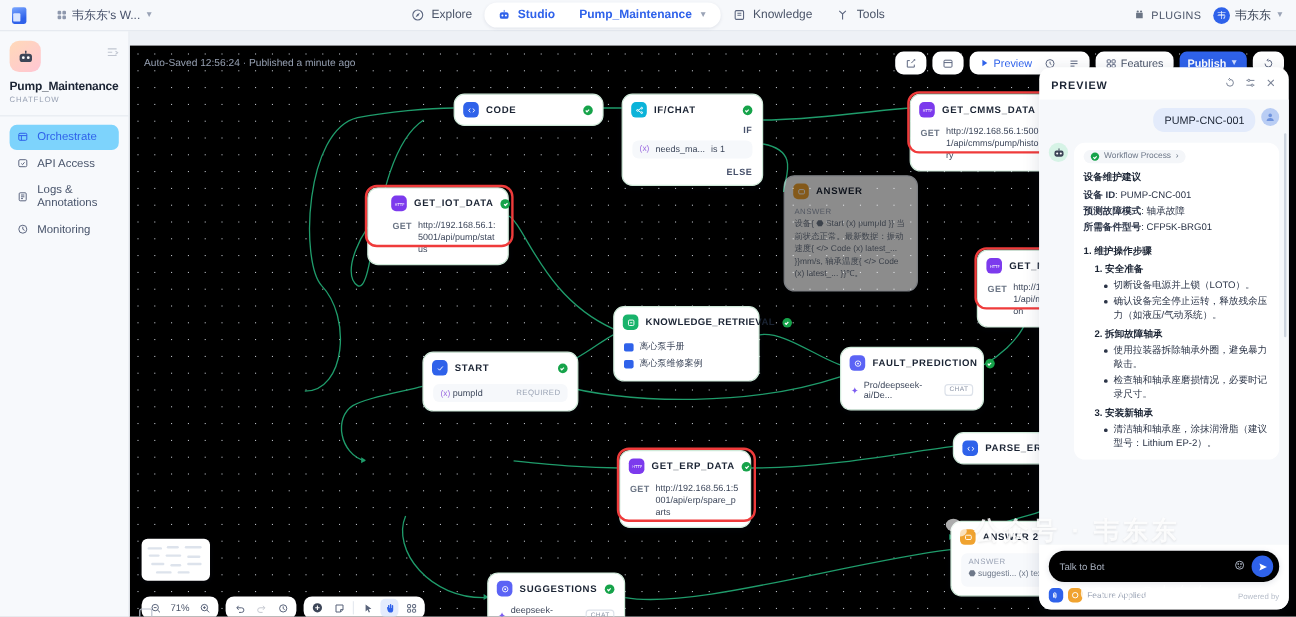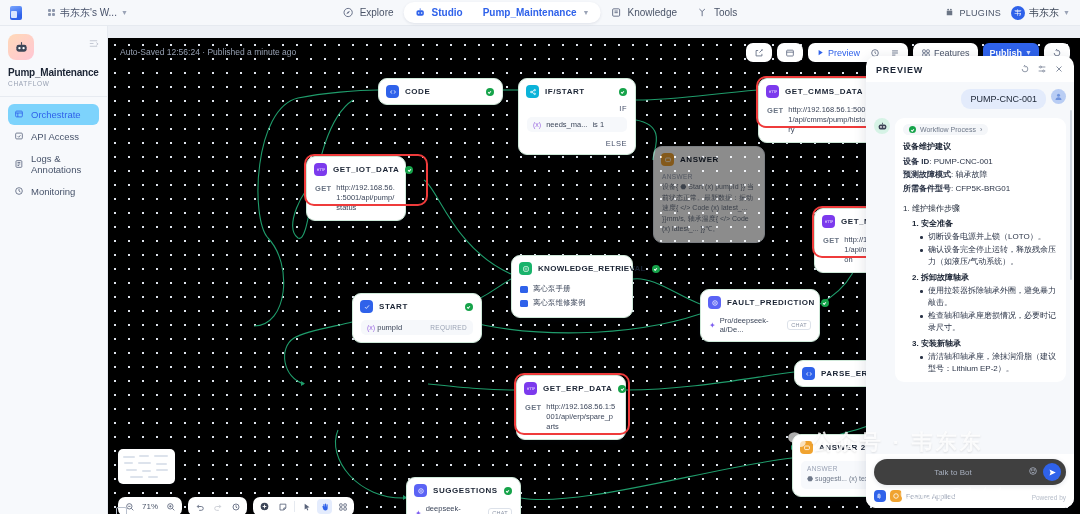--- a/index.html
+++ b/index.html
@@ -80,21 +80,21 @@
   .ncheck::after{content:"";position:absolute;left:2.2px;top:3.4px;width:2.2px;height:1px;
     border-left:1.1px solid #fff;border-bottom:1.1px solid #fff;transform:rotate(-45deg);}
   .nbody{padding:1px 8px 7px 8px;}
   .httprow{display:flex;gap:5px;align-items:flex-start;}
   .httpget{font-size:7.5px;color:#6b7governing;color:#6b7585;font-weight:bold;letter-spacing:.3px;padding-top:.5px;}
   .httpurl{font-size:7.5px;color:#3c465a;line-height:1.35;word-break:break-all;}
   .varrow{display:flex;align-items:center;gap:5px;background:#f6f8fb;border-radius:5px;padding:3px 6px;font-size:7.5px;color:#3c465a;}
   .vtag{color:#9b6ae0;font-size:7px;}
   .nf-sel{position:absolute;border:2px solid #ef3b3b;border-radius:10px;z-index:11;pointer-events:none;}
 
-  .branch{font-size:7.5px;font-weight:normal;color:#46506a;letter-spacing:.5px;text-align:right;padding:0 8px 3px 8px;}
+  .branch{font-size:7.5px;font-weight:bold;color:#46506a;letter-spacing:.5px;text-align:right;padding:0 8px 3px 8px;}
   .kb-item{display:flex;align-items:center;gap:5px;font-size:7.5px;color:#3c465a;padding:2px 0;}
   .kb-ico{width:8px;height:7px;background:#2f62ea;border-radius:1.5px;flex:none;}
   .model{display:flex;align-items:center;gap:4px;font-size:7.5px;color:#3c465a;}
   .mspark{color:#7c5cf0;font-size:8px;}
   .chip{font-size:5.5px;border:1px solid #dde2ea;border-radius:3px;padding:1px 3px;color:#8b94a6;letter-spacing:.3px;}
   .anslabel{font-size:6.5px;color:#98a1b3;letter-spacing:.4px;margin-bottom:2px;}
   .anstext{font-size:7px;color:#6e7889;line-height:1.5;}
   .ansbox{background:#f7f9fc;border-radius:5px;padding:4px 6px;}
 
   svg.wires{position:absolute;left:0;top:0;width:972px;height:488px;z-index:5;overflow:visible;}
@@ -125,29 +125,29 @@
   .av-bot{width:16px;height:16px;border-radius:50%;background:#d6f3e6;display:flex;align-items:center;justify-content:center;flex:none;}
   .bubble-bot{background:#fff;border-radius:9px;padding:6px 8px;flex:1;}
   .wfchip{display:flex;align-items:center;gap:4px;background:#f4f6f9;border-radius:9px;padding:2px 6px;
     font-size:7px;color:#6e7889;width:max-content;margin-bottom:6px;}
   .wfdot{width:7px;height:7px;border-radius:50%;background:#16a34a;position:relative;flex:none;}
   .wfdot::after{content:"";position:absolute;left:2px;top:2.9px;width:2px;height:.9px;
     border-left:1px solid #fff;border-bottom:1px solid #fff;transform:rotate(-45deg);}
   .md-h{font-size:8px;font-weight:bold;color:#1b2434;margin:0 0 4px 0;}
   .md-p{font-size:8px;color:#2b3447;line-height:1.55;margin-bottom:1px;}
   .md-p b{font-weight:bold;}
-  .md-sec{font-size:8px;font-weight:normal;color:#1b2434;margin:8px 0 3px 0;}
+  .md-sec{font-size:8px;font-weight:bold;color:#1b2434;margin:8px 0 3px 0;}
   .md-sub{font-size:8px;font-weight:bold;color:#1b2434;margin:4px 0 2px 9px;}
   .md-ul{list-style:none;margin:0 0 0 17px;}
   .md-ul li{font-size:8px;color:#2b3447;line-height:1.5;position:relative;padding-left:8px;margin-bottom:1px;}
   .md-ul li::before{content:"";position:absolute;left:0;top:5px;width:2.5px;height:2.5px;border-radius:50%;background:#2b3447;}
   .pv-scroll{position:absolute;right:2px;top:28px;width:2.5px;height:170px;background:#cdd4df;border-radius:2px;}
   .pv-foot{background:#fff;padding:5px 8px 6px 8px;position:relative;}
-  .pv-input{display:flex;align-items:center;gap:5px;background:#404040;border-radius:14px;
-    box-shadow:0 1px 5px rgba(25,40,80,.12);padding:4px 5px 4px 9px;text-align:center;}
+  .pv-input{display:flex;align-items:center;gap:5px;background:#000000;border-radius:14px;
+    box-shadow:0 1px 5px rgba(25,40,80,.12);padding:4px 5px 4px 9px;}
   .pv-ph{flex:1;font-size:8px;color:#a7afbe;}
   .pv-send{width:18px;height:18px;border-radius:50%;background:#2f62ea;display:flex;align-items:center;justify-content:center;flex:none;}
   .pv-chips{display:flex;align-items:center;gap:4px;margin-top:5px;}
   .pvc{width:12px;height:12px;border-radius:4px;display:flex;align-items:center;justify-content:center;}
   .pv-feat{font-size:7px;color:#9aa3b4;}
   .powered{position:absolute;right:8px;bottom:7px;font-size:6.5px;color:#b6bdc9;}
 
   
   .wm{position:absolute;z-index:60;pointer-events:none;color:rgba(255,255,255,.72);
     font-weight:bold;text-shadow:0 1px 2px rgba(0,0,0,.10);}
@@ -411,21 +411,21 @@
     <div class="node" style="left:410px;top:40px;width:118px;">
       <div class="nh">
         <span class="nbadge" style="background:#0bb3d9">
           <svg viewBox="0 0 12 12" fill="none" stroke="#fff" stroke-width="1.2">
               <circle cx="3.4" cy="6" r="1.1"></circle>
               <circle cx="8.6" cy="3.2" r="1.1"></circle>
               <circle cx="8.6" cy="8.8" r="1.1"></circle>
               <path d="M4.4 5.6 L7.6 3.6M4.4 6.4 L7.6 8.4"></path>
             </svg>
         </span>
-        <span class="ntitle">IF/START</span>
+        <span class="ntitle">IF/CHAT</span>
         <span class="ncheck"></span>
       </div>
       <div class="branch">IF</div>
       <div class="nbody">
         <div class="varrow">
           <span class="vtag">(x)</span>
           <span>needs_ma...</span>
           <span>is 1</span>
         </div>
       </div>
@@ -444,21 +444,21 @@
       </div>
       <div class="nbody">
         <div class="httprow">
           <span class="httpget">GET</span>
           <span class="httpurl">http://192.168.56.1:5001/api/cmms/pump/history</span>
         </div>
       </div>
     </div>
     <div class="nf-sel" style="left:648px;top:38px;width:124px;height:52px;"></div>
 
-    <div class="node" style="left:198px;top:118px;width:100px;">
+    <div class="node" style="left:198px;top:118px;width:118px;padding-left:12px;">
       <div class="nh">
         <span class="nbadge" style="background:#7c3aed">
           <svg viewBox="0 0 12 12">
               <text x="6" y="8" font-size="5" fill="#fff" text-anchor="middle" font-family="DejaVu Sans">HTTP</text>
             </svg>
         </span>
         <span class="ntitle">GET_IOT_DATA</span>
         <span class="ncheck"></span>
       </div>
       <div class="nbody">

